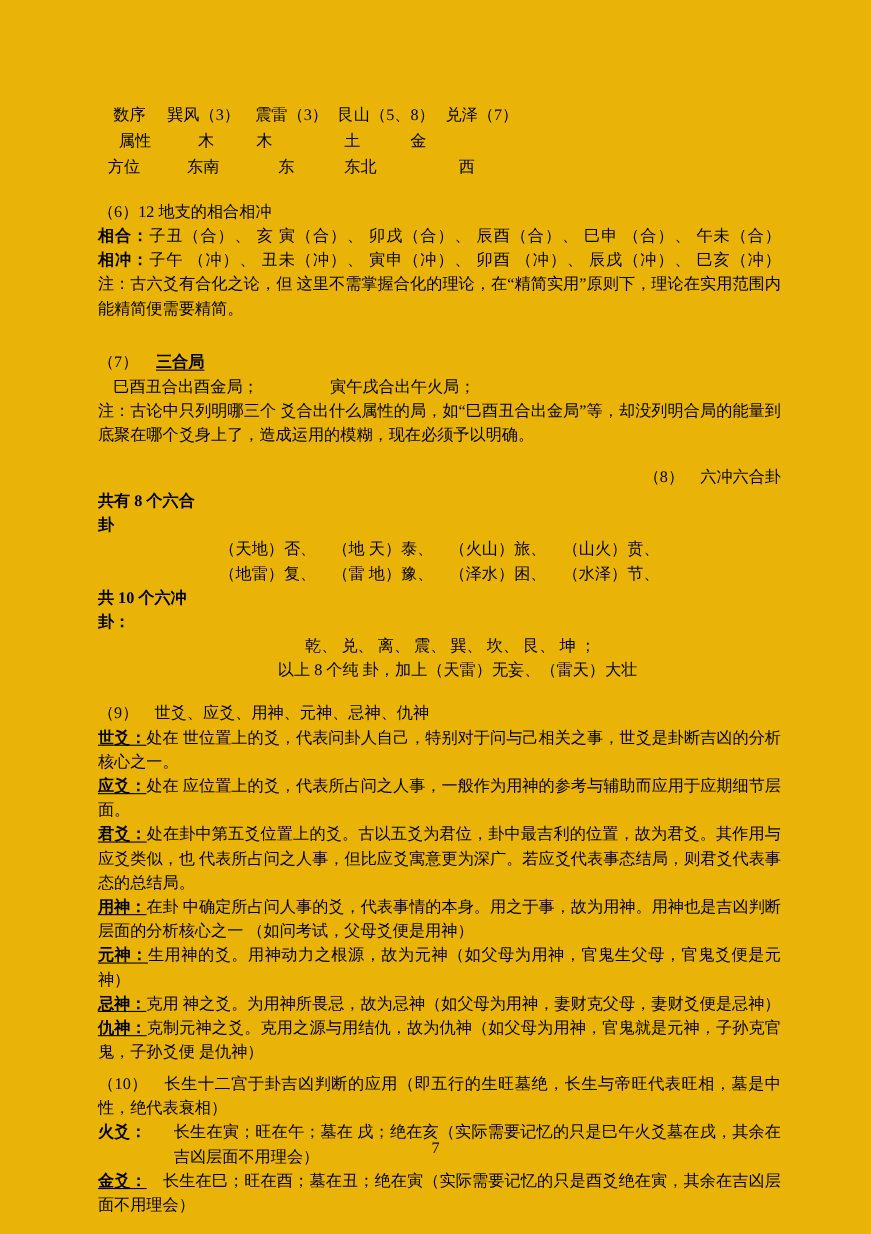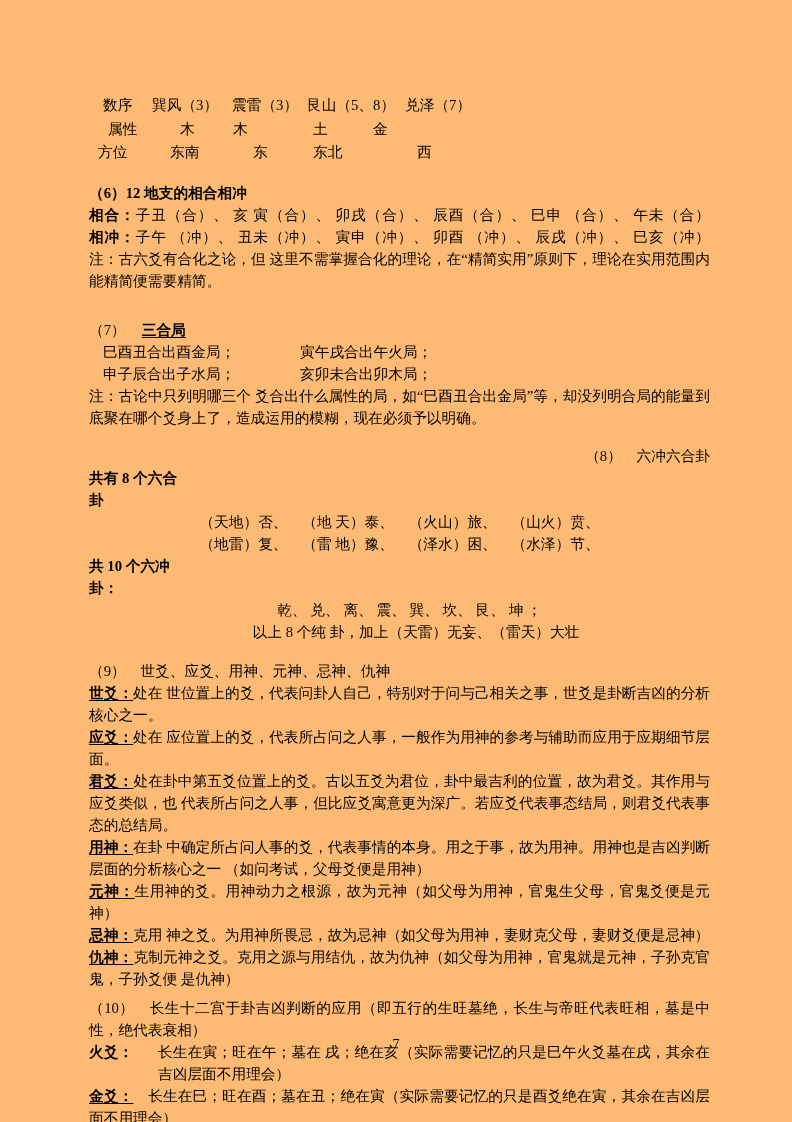--- a/index.html
+++ b/index.html
@@ -1,25 +1,25 @@
 <!DOCTYPE html>
 <html><head>
 <meta charset="utf-8">
 <style>
   html,body{margin:0;padding:0;background:#fff;}
-  .page{position:relative;width:792px;height:1122px;background:#fdba74;overflow:hidden;
+  .page{position:relative;width:792px;height:1122px;background:#eab308;overflow:hidden;
         font-family:"Liberation Serif","DejaVu Serif",serif;color:#000;}
   .content{position:absolute;left:89px;top:0;width:621px;padding-top:94px;
            font-size:14.7px;line-height:22px;}
   .b{font-weight:bold;}
   .u{text-decoration:underline;text-underline-offset:2px;}
   .ttable .trow{position:relative;height:23.5px;line-height:23.5px;}
   .tc{position:absolute;white-space:nowrap;}
   .heading{white-space:nowrap;}
-  .m6{margin-top:17px;font-weight:bold;}
+  .m6{margin-top:17px;}
   .m7{margin-top:27px;}
   .m8{margin-top:16px;text-align:right;}
   .m9{margin-top:17px;}
   .m10{margin-top:7px;}
   .jline{text-align:justify;text-align-last:justify;}
   .para{text-align:justify;}
   .h7t{margin-left:16px;}
   .pair{padding-left:14px;}
   .pair .pl{display:inline-block;width:197px;}
   .frow{display:flex;flex-direction:column;}
@@ -71,23 +71,20 @@
       <span class="b">相冲：</span><span>子午 （冲）、 丑未（冲）、 寅申（冲）、 卯酉 （冲）、 辰戌（冲）、 巳亥（冲）</span>
     </div>
     <div class="para">注：古六爻有合化之论，但 这里不需掌握合化的理论，在“精简实用”原则下，理论在实用范围内能精简便需要精简。</div>
 
     <div class="heading m7">
       <span>（7）</span><span class="b u h7t">三合局</span>
     </div>
     <div class="pair">
       <span class="pl">巳酉丑合出酉金局；</span><span>寅午戌合出午火局；</span>
     </div>
-    <div class="pair">
-      <span class="pl">申子辰合出子水局；</span><span>亥卯未合出卯木局；</span>
-    </div>
     <div class="para">注：古论中只列明哪三个 爻合出什么属性的局，如“巳酉丑合出金局”等，却没列明合局的能量到底聚在哪个爻身上了，造成运用的模糊，现在必须予以明确。</div>
 
     <div class="heading m8">（8）　六冲六合卦</div>
     <div class="frow">
       <div class="flabel b">共有 8 个六合卦</div>
       <div class="fcol">
         <div>（天地）否、　（地 天）泰、　（火山）旅、　（山火）贲、</div>
         <div>（地雷）复、　（雷 地）豫、　（泽水）困、　（水泽）节、</div>
       </div>
     </div>

